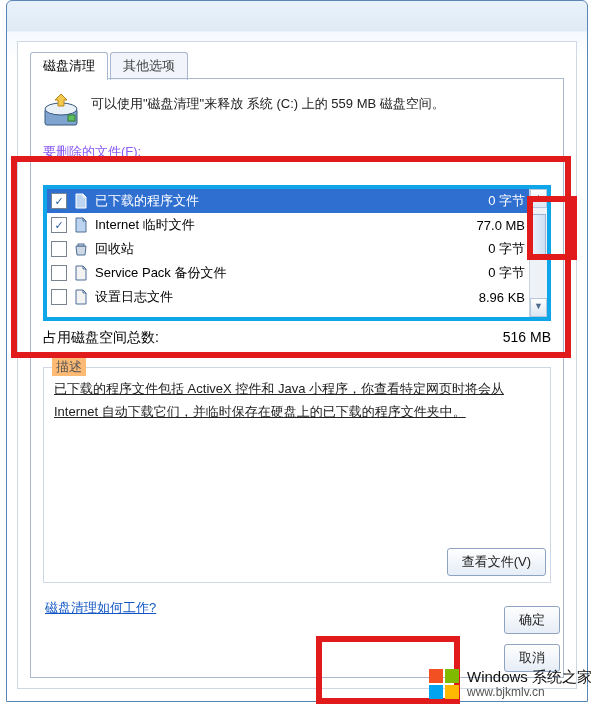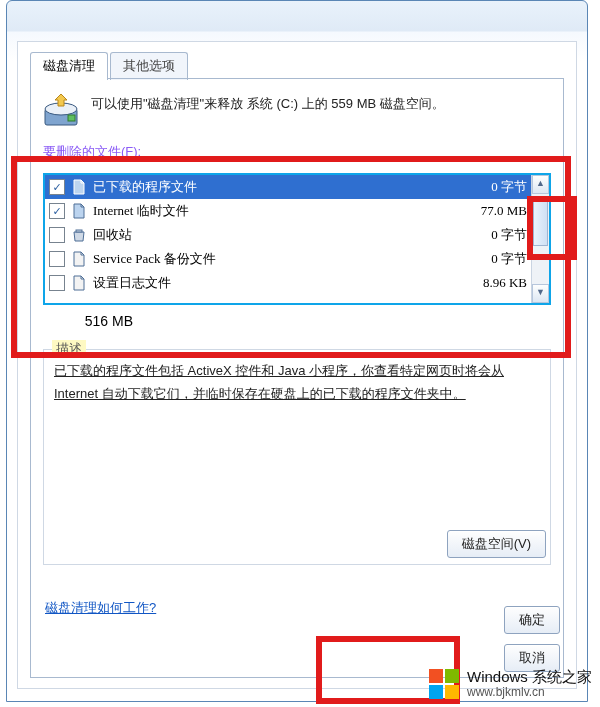--- a/index.html
+++ b/index.html
@@ -37,21 +37,21 @@
 
   .label-delete{margin-top:14px;color:#8b5cf6;}
 
   
   .hl{position:absolute;border:6px solid #e11b1b;pointer-events:none;}
   .hl1{left:4px;top:155px;width:548px;height:190px;}
   .hl-scroll{left:520px;top:195px;width:38px;height:52px;}
   .hl-ok{position:absolute;left:316px;top:636px;width:132px;height:56px;border:6px solid #e11b1b;pointer-events:none;}
 
   
-  .listbox{margin-top:12px;border:2px solid #0ea5e9;height:128px;overflow:hidden;position:relative;background:#fff;font-family:Liberation Serif, serif;}
+  .listbox{margin-top:24px;border:4px solid #0ea5e9;height:128px;overflow:hidden;position:relative;background:#fff;}
   .rows{position:absolute;left:0;top:0;right:18px;}
   .row{display:flex;align-items:center;height:24px;font-size:13px;padding-left:4px;}
   .row.selected{background:#2f6fd0;color:#fff;}
   .row .cb{width:14px;height:14px;border:1px solid #77838f;background:#fff;margin-right:6px;flex:none;
            display:flex;align-items:center;justify-content:center;font-size:11px;color:#2a5ea0;}
   .row .cb.checked::after{content:"✓";line-height:1;}
   .row .ficon{width:16px;height:16px;margin-right:6px;flex:none;}
   .row .name{flex:1;white-space:nowrap;}
   .row .size{width:90px;text-align:right;padding-right:4px;}
   .scrollbar{position:absolute;right:0;top:0;bottom:0;width:17px;background:#eef2f7;
@@ -61,21 +61,21 @@
   .sb-thumb{position:absolute;left:1px;right:1px;top:25px;height:44px;border:1px solid #9fb4d1;
             background:linear-gradient(90deg,#eaf2fc,#cfe0f4);}
   .sb-btn.bottom{position:absolute;bottom:0;left:0;right:0;}
 
   .totalrow{display:flex;margin-top:8px;font-size:14px;}
   .totalrow .tl{flex:1;}
   .totalrow .tv{width:90px;text-align:right;}
 
   
   .group{margin-top:20px;border:1px solid #cfd8e4;padding:10px 10px 14px;position:relative;}
-  .group-title{position:absolute;top:-10px;left:8px;background:#fef9c3;padding:0 4px;color:#555;}
+  .group-title{position:absolute;top:-10px;left:8px;background:#fdba74;padding:0 4px;color:#555;}
   .desc{line-height:1.75;color:#222;text-decoration:underline;}
 
   .viewfiles{position:absolute;right:4px;bottom:6px;}
   .btn{display:inline-block;border:1px solid #8ea3bf;border-radius:3px;
        background:linear-gradient(#fefefe,#e6edf6);padding:4px 14px;font-size:13px;color:#222;
        box-shadow:inset 0 1px 0 #fff;}
 
   a.link{color:#1156c4;text-decoration:underline;}
   .howlink{position:absolute;left:14px;bottom:60px;}
 
@@ -167,28 +167,29 @@
               </div>
             </div>
           <div class="scrollbar">
             <div class="sb-btn">▲</div>
             <div class="sb-thumb"></div>
             <div class="sb-btn bottom">▼</div>
           </div>
         </div>
 
         <div class="totalrow">
+          <span class="tl">占用磁盘空间总数:</span>
           <span class="tv">516 MB</span>
         </div>
 
         <div class="group" style="height:190px;">
           <span class="group-title">描述</span>
           <div class="desc">已下载的程序文件包括 ActiveX 控件和 Java 小程序，你查看特定网页时将会从 Internet 自动下载它们，并临时保存在硬盘上的已下载的程序文件夹中。</div>
           <div class="viewfiles">
-            <span class="btn">磁盘空间(V)</span>
+            <span class="btn">查看文件(V)</span>
           </div>
         </div>
 
         <a class="link howlink" href="#">磁盘清理如何工作?</a>
 
       </div>
 
       <div class="dlg-buttons">
         <span class="btn">确定</span>
         <span class="btn">取消</span>

